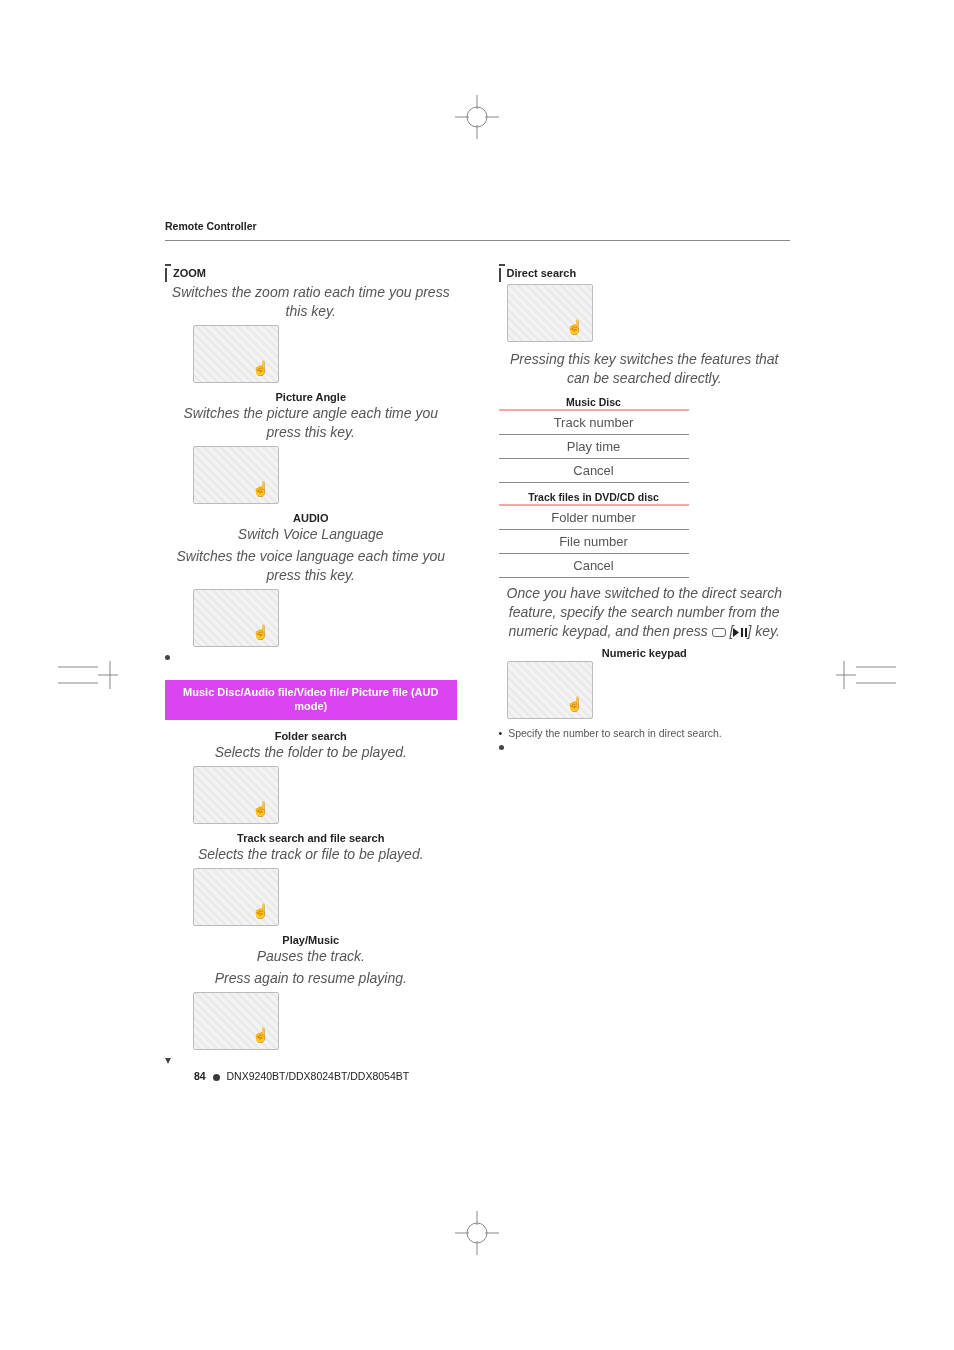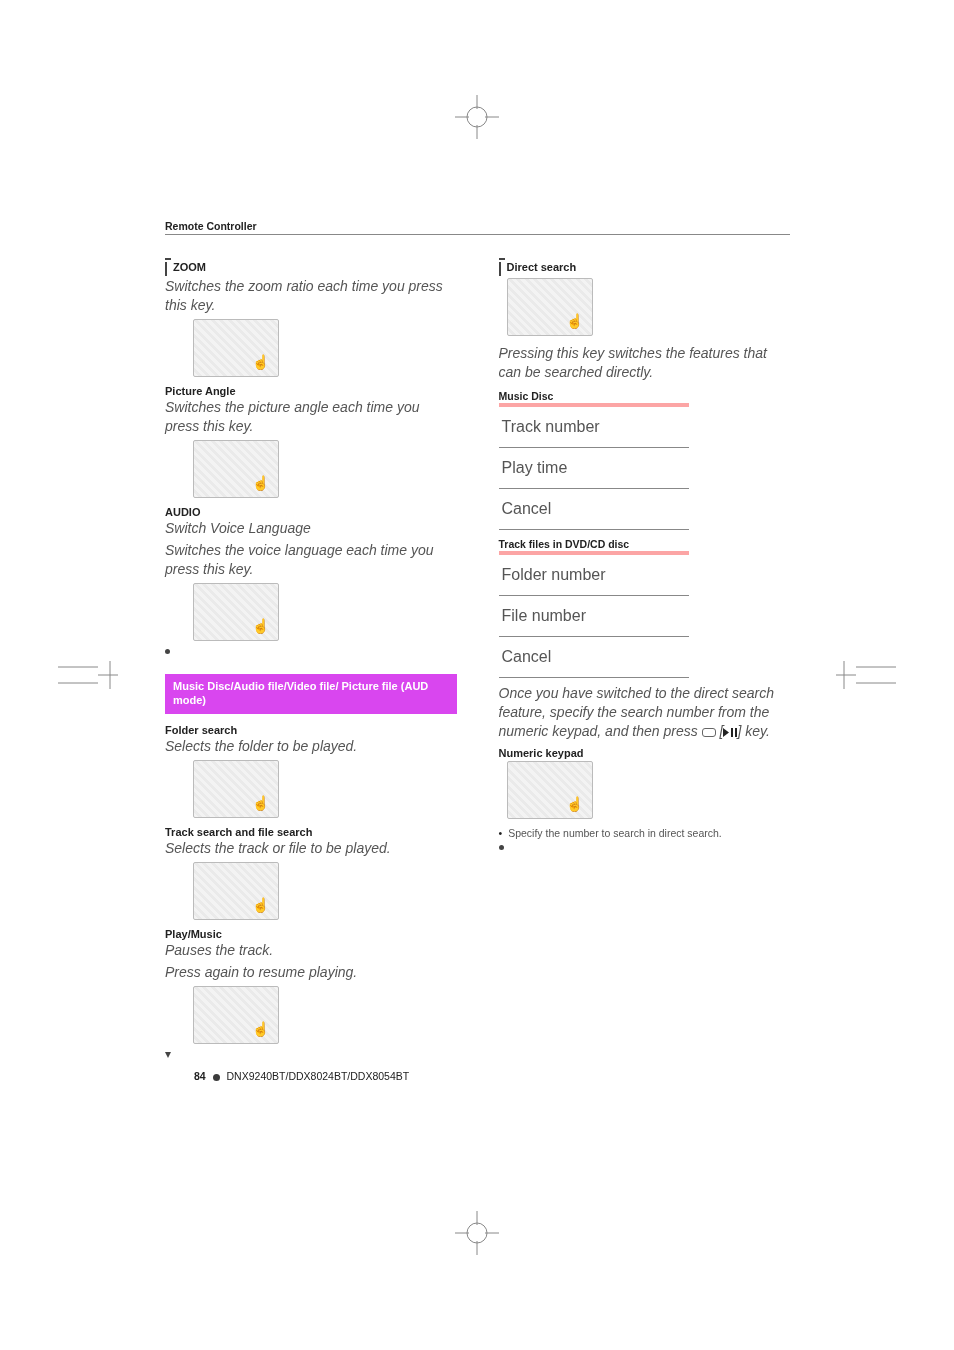--- a/index.html
+++ b/index.html
@@ -22,27 +22,28 @@
   .page {
     position: absolute;
     left: 165px;
     top: 220px;
     width: 625px;
   }
   .running-head {
     font-weight: bold;
     font-size: 10.5px;
     border-bottom: 1px solid #888;
-    padding-bottom: 2px;
+    padding-bottom: 8px;
     margin-bottom: 22px;
     color: #222;
   }
   .two-col {
     display: flex;
     gap: 42px;
+    text-align: center;
   }
   .col { width: 50%; }
 
   .sec-head {
     display: flex;
     align-items: flex-start;
     gap: 6px;
     margin-top: 4px;
   }
   .tick-bar {
@@ -98,35 +99,35 @@
   .arrow-down {
     width: 0; height: 0;
     border-left: 3px solid transparent;
     border-right: 3px solid transparent;
     border-top: 6px solid #444;
     margin: 6px 0 0 0;
   }
   .mini-head {
     font-weight: bold;
     font-size: 10.5px;
-    border-bottom: 4px solid #fca5a5;
+    border-bottom: 2px solid #fca5a5;
     padding-bottom: 1px;
     margin: 8px 0 0 0;
     width: 190px;
   }
   .mini-table {
     width: 190px;
     border-collapse: collapse;
     margin-bottom: 6px;
   }
   .mini-table td {
     border-bottom: 1px solid #888;
-    padding: 11px 3px;
+    padding: 4px 3px;
     color: #555;
-    font-size: 16px;
+    font-size: 13px;
   }
   .playpause {
     display: inline-block;
     vertical-align: -1px;
   }
   .bullet-row {
     display: flex;
     gap: 6px;
     font-size: 10.5px;
     color: #555;

